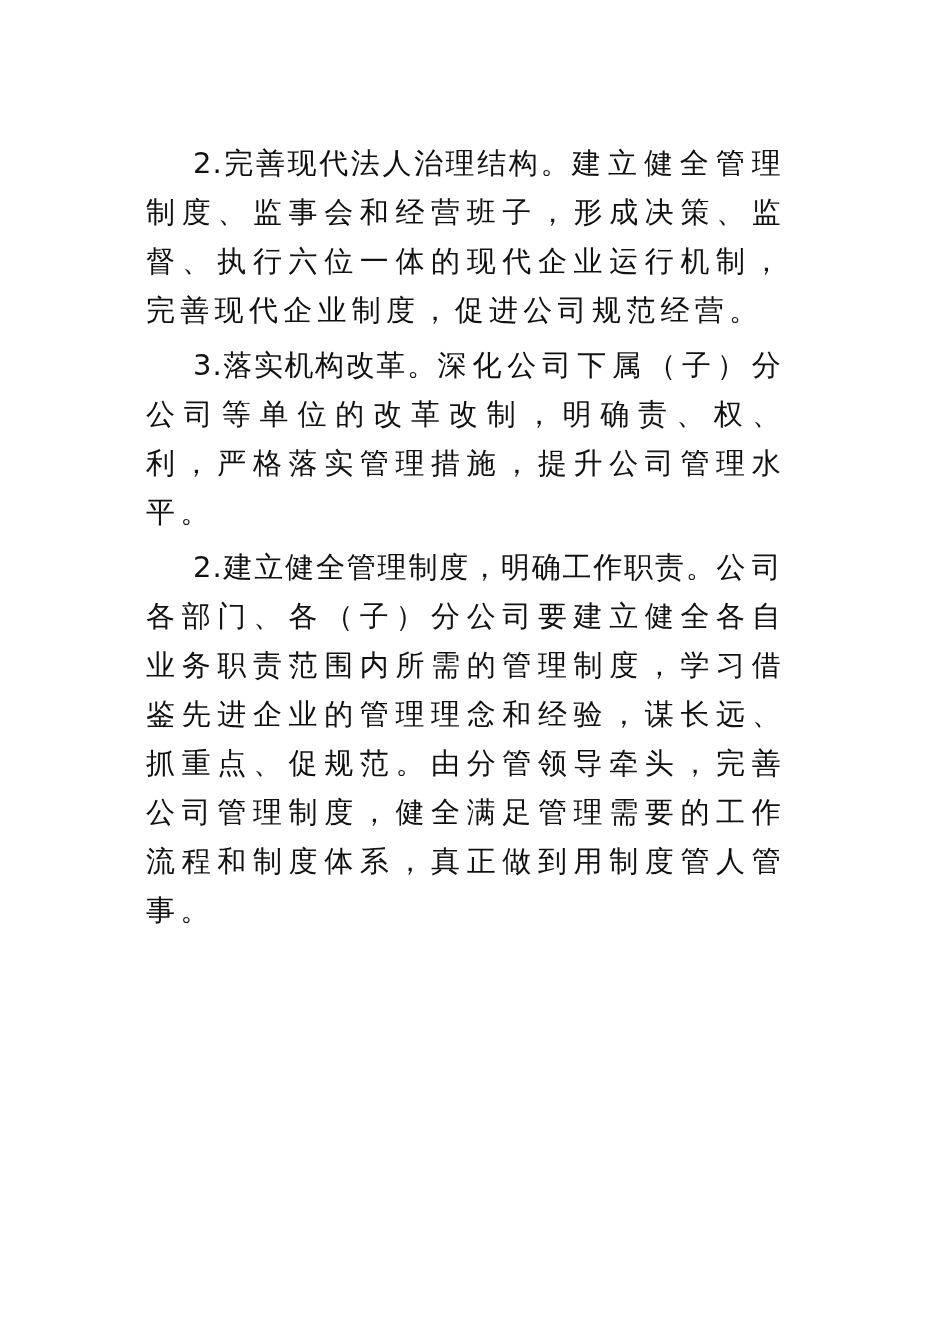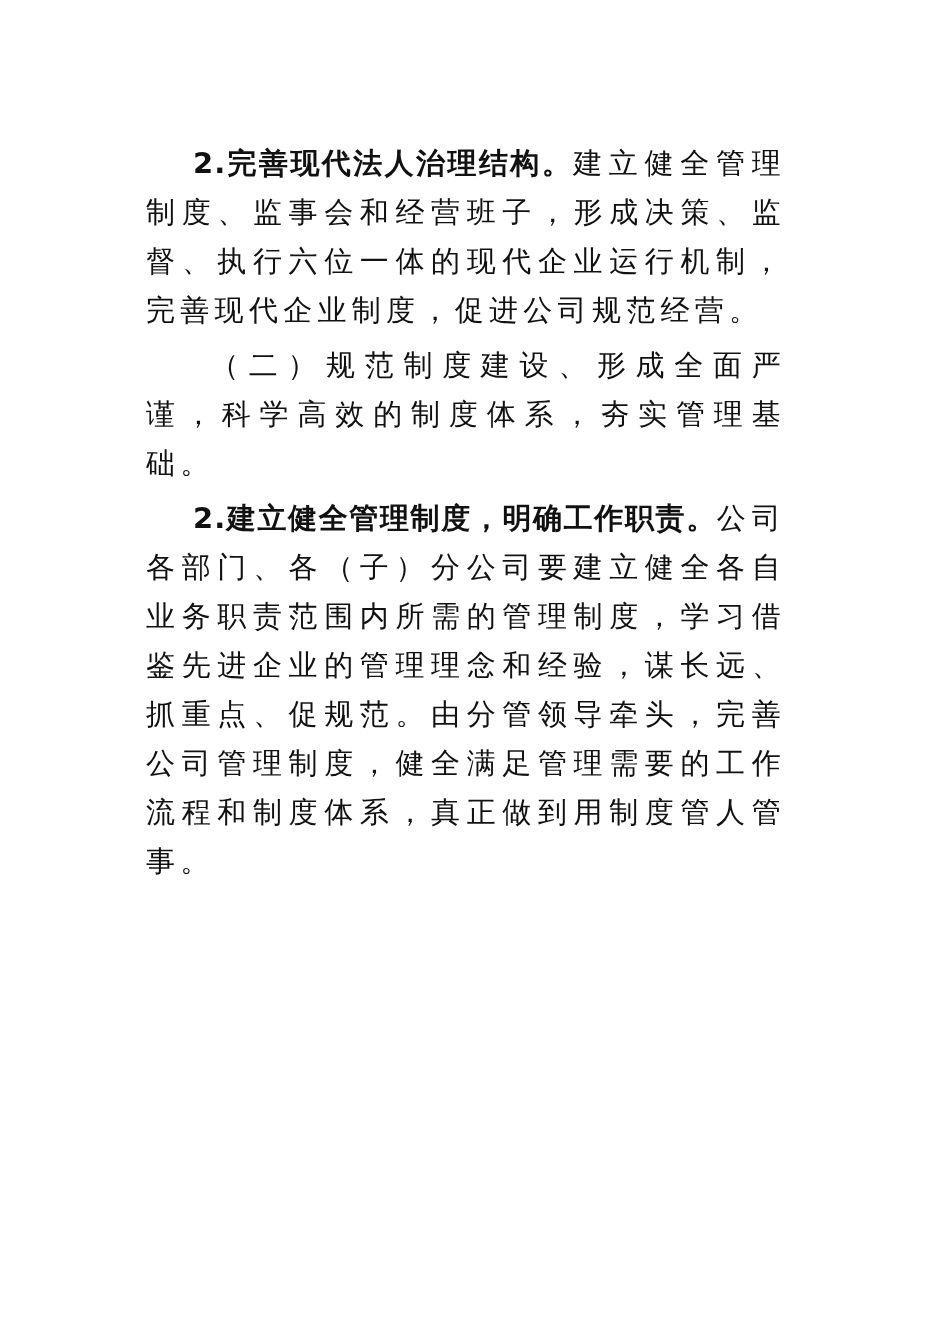--- a/index.html
+++ b/index.html
@@ -11,34 +11,34 @@
     width: 640px;
     font-family: "DejaVu Serif", "Liberation Serif", serif;
     font-size: 29px;
     line-height: 49px;
     color: #111111;
     letter-spacing: 5.3px;
   }
   .para { margin: 0; text-indent: 0; text-align: justify; }
   .para.indent { text-indent: 47px; }
   .para.indent2 { text-indent: 64px; }
-  .bold { font-weight: bold; font-family: "DejaVu Sans", "Liberation Sans", sans-serif; letter-spacing: 1px; margin-top: 40px; }
+  .bold { font-weight: normal; font-family: "DejaVu Sans", "Liberation Sans", sans-serif; letter-spacing: 1px; margin-top: 40px; }
   .p-gap { margin-top: 6px; }
 </style>
 </head>
 <body>
 
 <div class="page">
 
   <p class="para indent p-gap">
     <span class="bold">2.完善现代法人治理结构。</span><span>建立健全管理制度、监事会和经营班子，形成决策、监督、执行六位一体的现代企业运行机制，完善现代企业制度，促进公司规范经营。</span>
   </p>
 
+  <p class="para indent p-gap">
+    <span class="bold">3.落实机构改革。</span><span>深化公司下属（子）分公司等单位的改革改制，明确责、权、利，严格落实管理措施，提升公司管理水平。</span>
+  </p>
 
-  <p class="para indent2 p-gap">
-    <span>（二）规范制度建设、形成全面严谨，科学高效的制度体系，夯实管理基础。</span>
-  </p>
 
   <p class="para indent p-gap">
     <span class="bold">2.建立健全管理制度，明确工作职责。</span><span>公司各部门、各（子）分公司要建立健全各自业务职责范围内所需的管理制度，学习借鉴先进企业的管理理念和经验，谋长远、抓重点、促规范。由分管领导牵头，完善公司管理制度，健全满足管理需要的工作流程和制度体系，真正做到用制度管人管事。</span>
   </p>
 
 </div>
 
 </body></html>

